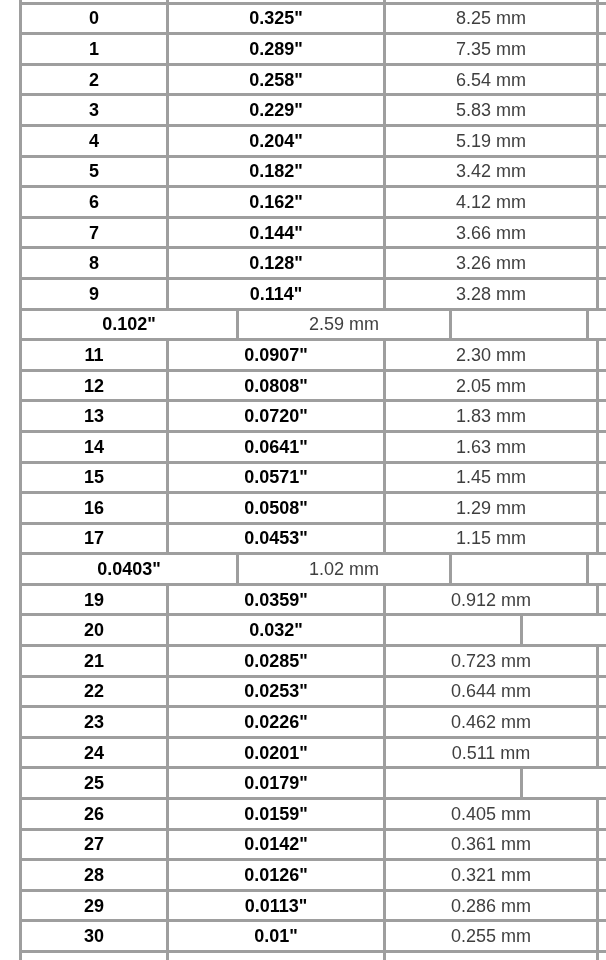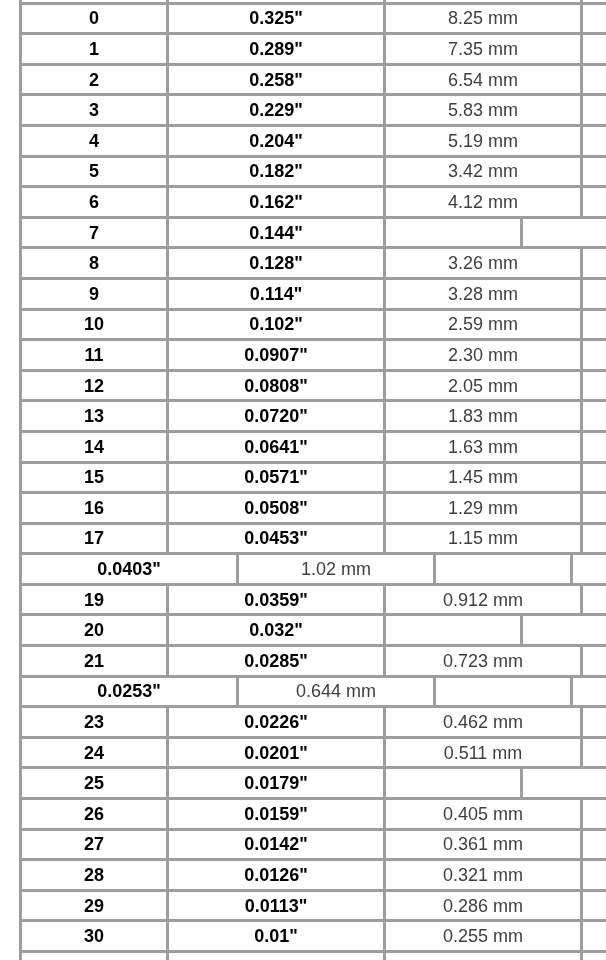--- a/index.html
+++ b/index.html
@@ -35,21 +35,21 @@
     align-items: center;
     justify-content: center;
     overflow: hidden;
     white-space: nowrap;
   }
   .cell + .cell {
     margin-left: -3px;
   }
   .col-gauge { width: 150px; }
   .col-inch  { width: 220px; }
-  .col-mm    { width: 200px; }
+  .col-mm    { width: 216px; }
   .col-cut   { width: 140px; }
   .bold-text {
     font-size: 18px;
     font-weight: bold;
     color: var(--bold-text-color, #000000);
     line-height: 1;
   }
   .mm-text {
     font-size: 18px;
     font-weight: normal;
@@ -166,20 +166,23 @@
     <div class="cell col-cut"></div>
   </div>
 
   <div class="row">
     <div class="cell col-gauge">
       <span class="bold-text">7</span>
     </div>
     <div class="cell col-inch">
       <span class="bold-text">0.144"</span>
     </div>
+    <div class="cell col-mm">
+      <span class="mm-text">3.66 mm</span>
+    </div>
     <div class="cell col-cut"></div>
   </div>
 
   <div class="row">
     <div class="cell col-gauge">
       <span class="bold-text">8</span>
     </div>
     <div class="cell col-inch">
       <span class="bold-text">0.128"</span>
     </div>
@@ -196,23 +199,20 @@
     <div class="cell col-inch">
       <span class="bold-text">0.114"</span>
     </div>
     <div class="cell col-mm">
       <span class="mm-text">3.28 mm</span>
     </div>
     <div class="cell col-cut"></div>
   </div>
 
   <div class="row">
-    <div class="cell col-gauge">
-      <span class="bold-text">10</span>
-    </div>
     <div class="cell col-inch">
       <span class="bold-text">0.102"</span>
     </div>
     <div class="cell col-mm">
       <span class="mm-text">2.59 mm</span>
     </div>
     <div class="cell col-cut"></div>
   </div>
 
   <div class="row">
@@ -346,20 +346,23 @@
     <div class="cell col-inch">
       <span class="bold-text">0.0285"</span>
     </div>
     <div class="cell col-mm">
       <span class="mm-text">0.723 mm</span>
     </div>
     <div class="cell col-cut"></div>
   </div>
 
   <div class="row">
+    <div class="cell col-gauge">
+      <span class="bold-text">22</span>
+    </div>
     <div class="cell col-inch">
       <span class="bold-text">0.0253"</span>
     </div>
     <div class="cell col-mm">
       <span class="mm-text">0.644 mm</span>
     </div>
     <div class="cell col-cut"></div>
   </div>
 
   <div class="row">

